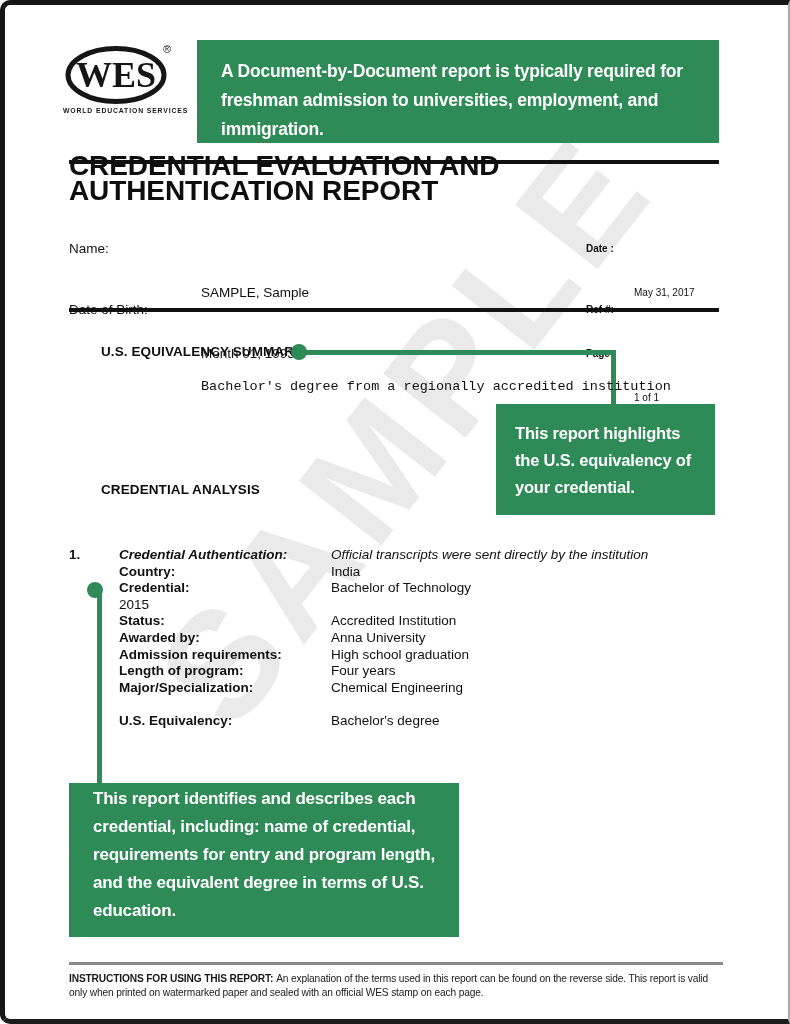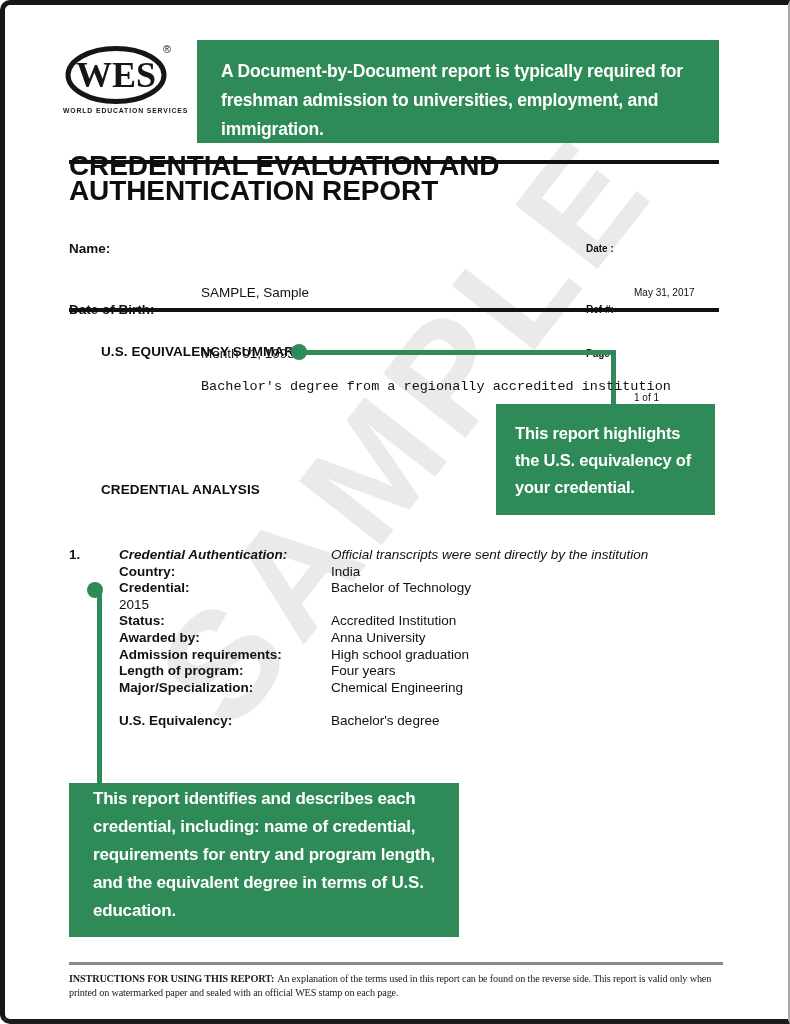--- a/index.html
+++ b/index.html
@@ -67,21 +67,21 @@
 
   
   .title {
     position:absolute; left:64px; top:148px; width:620px;
     font-size:28px; font-weight:700; color:#0e0e0e; line-height:25px; letter-spacing:-0.1px;
   }
 
   .info-left  { position:absolute; left:64px;  top:235px; font-size:13.5px; line-height:17px; color:#111; }
   .info-right { position:absolute; left:581px; top:235px; font-size:10px; line-height:17px; color:#111; }
   .info-row { display:flex; }
-  .info-left  .info-label { width:132px; font-weight:700; }
+  .info-left  .info-label { width:132px; font-weight:400; }
   .info-right .info-label { width:48px;  font-weight:700; }
   .info-value { white-space:nowrap;margin-top:44px; }
 
   .section-heading {
     position:absolute; font-size:13.5px; font-weight:700; color:#0e0e0e; letter-spacing:0.1px;margin-left:32px;
   }
   .heading-summary  { left:64px; top:339px; }
   .heading-analysis { left:64px; top:477px; }
 
   .summary-text { position:absolute; left:196px; top:374px; font-size:13.5px; color:#111;font-family:Liberation Mono, monospace; }
@@ -93,21 +93,21 @@
   .item-number { position:absolute; left:0; top:0; font-weight:700; }
   .cred-row { display:flex; }
   .cred-label { width:212px; font-weight:700; flex:0 0 auto; }
   .cred-value { flex:1; }
   .cred-row.emph .cred-label { font-style:italic; }
   .cred-row.emph .cred-value { font-style:italic; }
   .cred-row.spaced { margin-top:16.6px; }
 
   .footer-block {
     position:absolute; left:64px; top:967px; width:656px;
-    font-size:10.2px; line-height:14px; color:#1a1a1a; letter-spacing:-0.15px;font-family:Liberation Serif, serif;
+    font-size:10.2px; line-height:14px; color:#1a1a1a; letter-spacing:-0.15px;
   }
   .footer-heading { font-weight:700; }
   .footer-text { margin-left:3px; }
 </style>
 </head>
 <body>
 
 <div class="page">
 
   <div class="watermark">SAMPLE</div>

